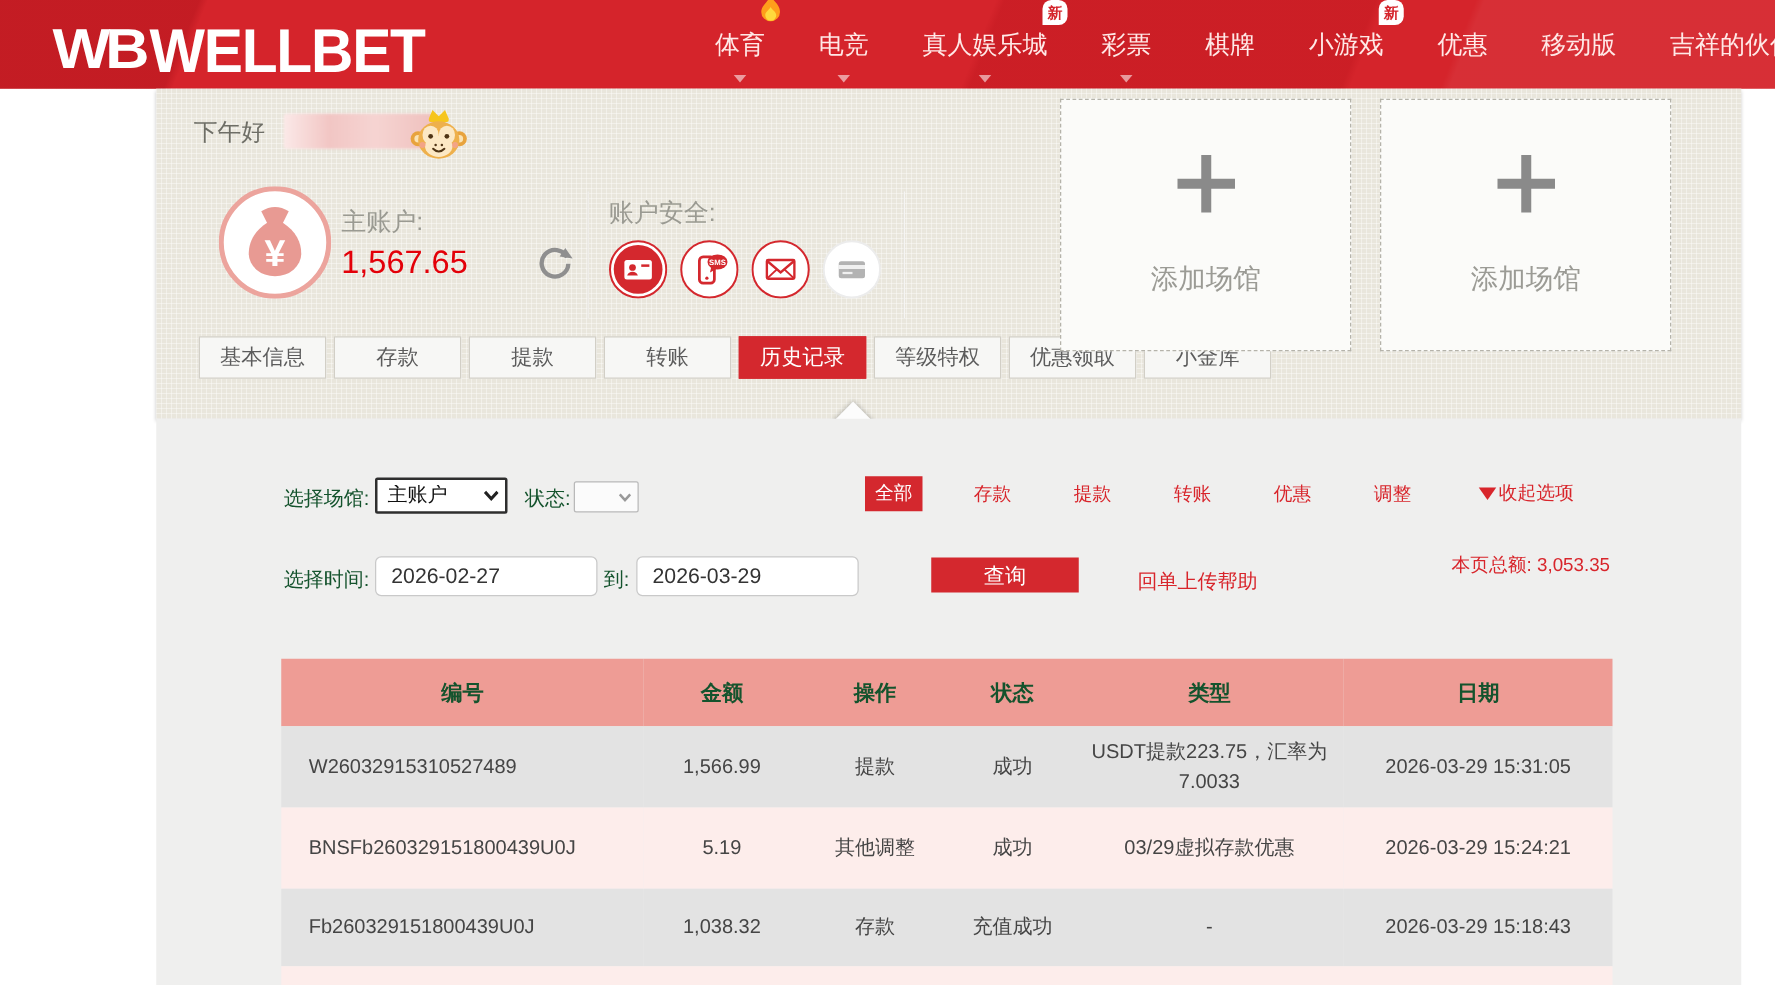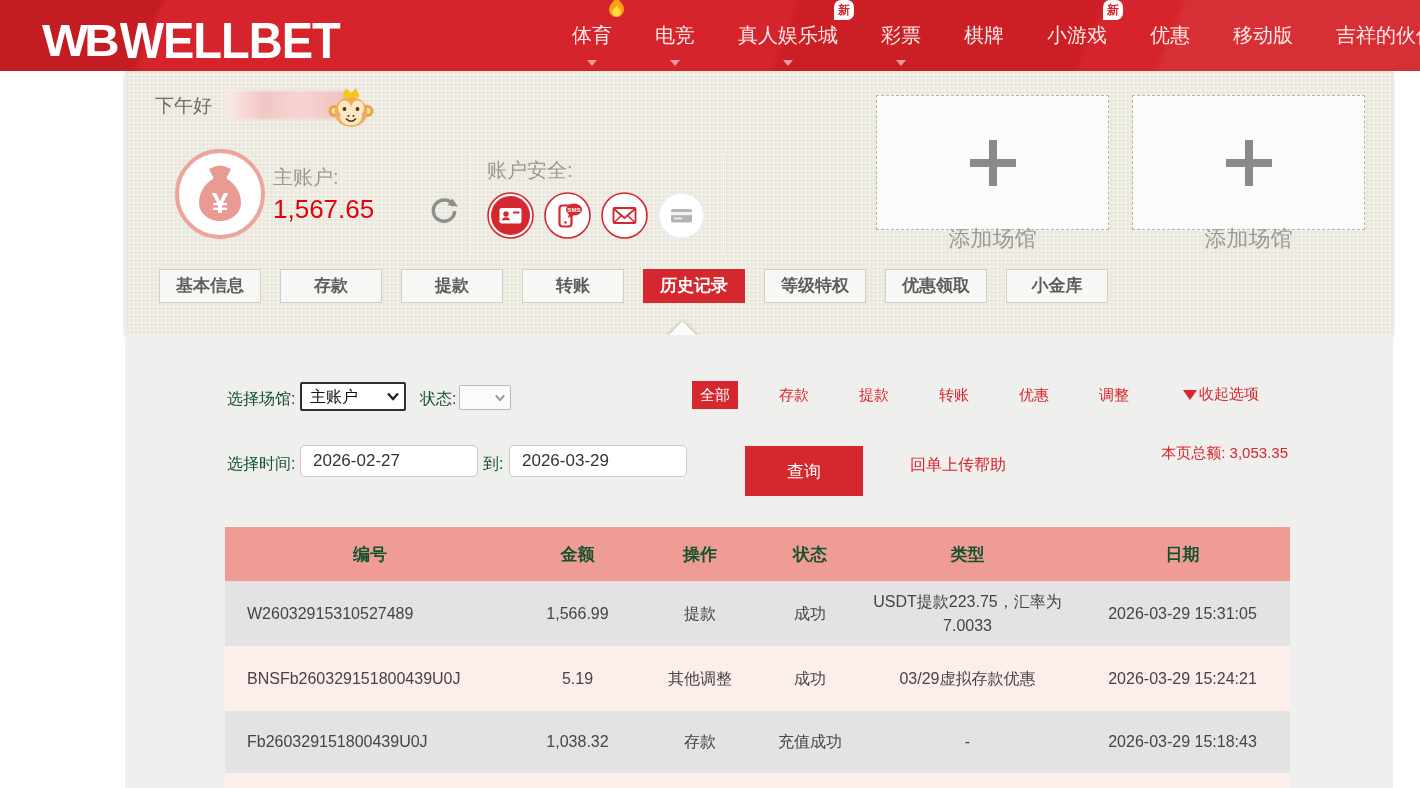--- a/index.html
+++ b/index.html
@@ -47,27 +47,27 @@
   .money-ico { position:absolute; left:50px; top:78px; }
   .acct-label { position:absolute; left:148px; top:93px; font-size:20px; color:#9a9a92; }
   .acct-balance { position:absolute; left:148px; top:123px; font-size:26px; color:#e30009; }
   .refresh-btn { position:absolute; left:303px; top:124px; width:32px; height:32px; cursor:pointer; }
   .vdiv { position:absolute; top:82px; width:1px; height:102px; background:#cfccc2;
           border-right:1px solid rgba(255,255,255,.8); }
   .sec-label { position:absolute; left:362px; top:86px; font-size:20px; color:#9a9a92; }
   .sec-icons { position:absolute; left:362px; top:121px; display:flex; gap:10px; }
   .sec-icons svg { cursor:pointer; }
 
-  .tabs-row { position:absolute; left:34px; top:198px; display:flex; gap:19px;font-weight:bold; }
+  .tabs-row { position:absolute; left:34px; top:198px; display:flex; gap:6px; }
   .tab-btn { width:102px; height:34px; line-height:32px; text-align:center; font-size:17px;
              color:#5c5c5c; background:#f7f7f5; border:1px solid #d2cfc6; cursor:pointer; }
   .tab-btn.active { background:#d4282e; border-color:#d4282e; color:#fff; }
 
-  .venue-card { position:absolute; top:24px; width:233px; height:135px; background:#fbfbf9;
-                border:1px dashed #b5b3aa; text-align:center; cursor:pointer;margin-left:28px; }
+  .venue-card { position:absolute; top:8px; width:233px; height:202px; background:#fbfbf9;
+                border:1px dashed #b5b3aa; text-align:center; cursor:pointer; }
   .vc1 { left:723px; } .vc2 { left:979px; }
   .plus-icon { position:relative; display:block; width:46px; height:46px; margin:44px auto 0; }
   .plus-icon::before, .plus-icon::after { content:""; position:absolute; background:#8a8a8a; }
   .plus-icon::before { left:0; top:19px; width:46px; height:8px; }
   .plus-icon::after { left:19px; top:0; width:8px; height:46px; }
   .vc-label { display:block; margin-top:38px; font-size:22px; color:#9b9b95; }
 
   .notch { position:absolute; left:671px; top:326px; width:23px; height:23px; background:#fcfcfc;
            transform:rotate(45deg); box-shadow:0 0 4px rgba(0,0,0,.3); }
 
@@ -88,21 +88,21 @@
   .type-link { width:80px; text-align:center; font-size:15px; color:#d8252b; cursor:pointer; }
   .type-tabs .first-gap { margin-left:16px; }
   .collapse-link { position:absolute; left:1058px; top:50px; font-size:15px; color:#d8252b;
                    cursor:pointer; display:flex; align-items:center; }
   .tri-down { width:0; height:0; border-left:7px solid transparent; border-right:7px solid transparent;
               border-top:10px solid #d8252b; margin-right:2px; }
 
   .date-input { position:absolute; top:110px; width:178px; height:32px; border:1px solid #c9c9c9;
                 border-radius:5px; font-size:17px; color:#333; padding:0 12px;
                 font-family:"Liberation Sans",sans-serif; background:#fff; }
-  .query-btn { position:absolute; left:620px; top:111px; width:118px; height:50px; background:#d4282e;
+  .query-btn { position:absolute; left:620px; top:111px; width:118px; height:28px; background:#d4282e;
                color:#fff; font-size:17px; border:none; cursor:pointer;
                font-family:"Liberation Sans",sans-serif; }
   .help-link { position:absolute; left:785px; top:120px; font-size:16px; color:#d8252b; cursor:pointer; }
   .totals { position:absolute; left:935px; top:106px; width:228px; text-align:right;
             font-size:15px; color:#d8252b; line-height:24px; }
 
   
   .rec-table { position:absolute; left:100px; top:192px; width:1065px; border-collapse:collapse;
                table-layout:fixed; }
   .rec-table th { height:54px; background:#ee9c95; color:#14532d; font-size:17px; font-weight:bold;margin-left:28px; }

